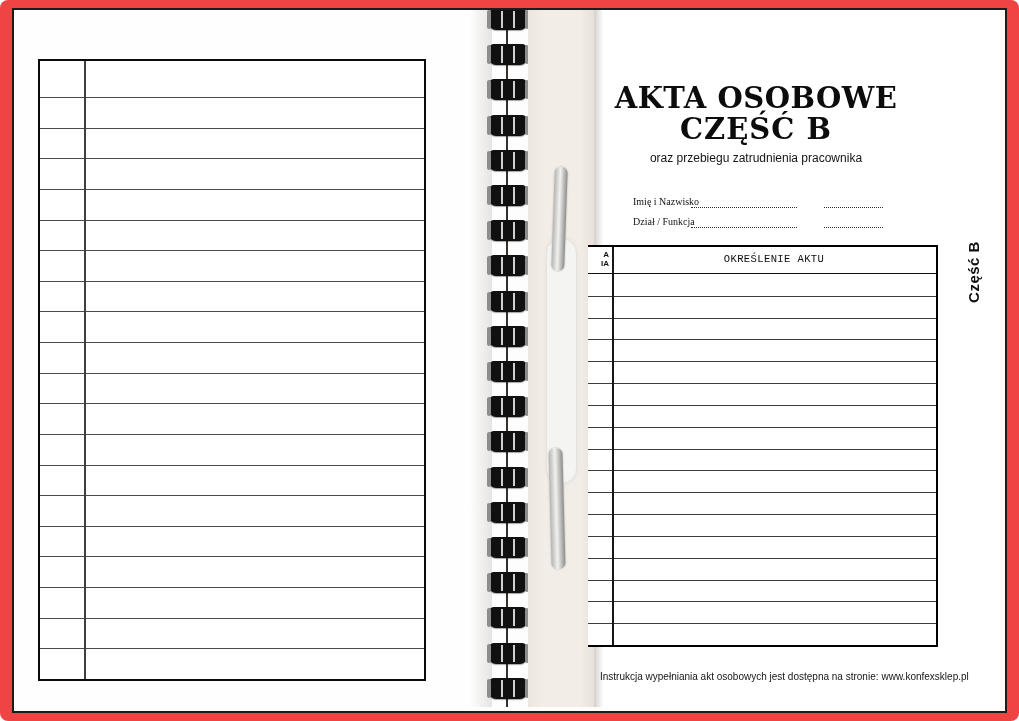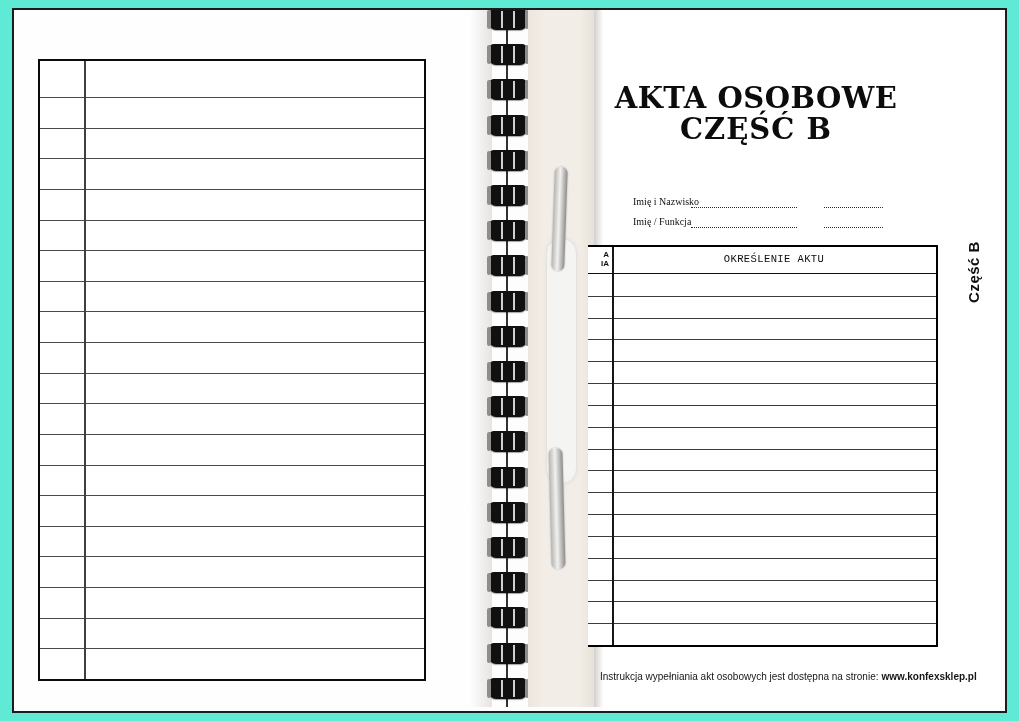--- a/index.html
+++ b/index.html
@@ -1,17 +1,17 @@
 <!DOCTYPE html>
 <html style="--cream: #f2ede6; --ring: #101010; --frame: #1c1c1c;"><head>
 <meta charset="utf-8">
 <style>
   html,body{margin:0;padding:0;background:#ffffff;}
-  #canvas{position:relative;width:1019px;height:721px;background:#5eead4;overflow:hidden;
-          font-family:"Liberation Sans",sans-serif;}
+  #canvas{position:relative;width:1019px;height:721px;background:#ef4444;overflow:hidden;
+          font-family:"Liberation Sans",sans-serif;border-radius:8px;}
   
   #frame{position:absolute;left:12px;top:8px;width:991px;height:701px;
          border:2px solid var(--frame,#1c1c1c);background:#fdfdfd;overflow:hidden;}
 
   
   #left-page{position:absolute;left:0;top:0;width:492px;height:697px;background:#fefefe;}
   #left-page-shadow{position:absolute;left:456px;top:0;width:22px;height:697px;
       background:linear-gradient(to right,rgba(0,0,0,0) 0%,rgba(120,110,100,0.18) 100%);}
   #left-table{position:absolute;left:24px;top:49px;width:388px;height:622px;
       border:2.5px solid #0b0b0b;box-sizing:border-box;background:#fff;}
@@ -81,21 +81,21 @@
   .rrow:first-child{border-top:none;}
 
   
   #side-tab{position:absolute;left:924px;top:252px;width:72px;height:20px;
       line-height:20px;text-align:center;font-size:15px;font-weight:bold;color:#101010;
       transform:rotate(-90deg);letter-spacing:0.5px;white-space:nowrap;}
 
   
   #footer{position:absolute;left:586px;top:661px;width:356px;text-align:center;
       font-size:10px;color:#161616;white-space:nowrap;}
-  #footer-url{font-weight:bold;margin-left:3px;}
+  #footer-url{font-weight:normal;margin-left:3px;}
 </style>
 </head>
 <body>
 
 <div id="canvas">
   <div id="frame">
 
     <div id="left-page">
       <div id="left-page-shadow"></div>
       <div id="left-table">
@@ -256,29 +256,30 @@
     <div id="page-fold-shadow"></div>
 
     <div id="right-page"></div>
 
     <div id="title-block">
       <div id="title-line1">AKTA OSOBOWE</div>
       <div id="title-line2">CZĘŚĆ B</div>
     </div>
 
     <div id="subtitle-block">
+      <div>oraz przebiegu zatrudnienia pracownika</div>
     </div>
 
     <div id="field-row-1" class="field-row">
       <span class="field-label">Imię i Nazwisko</span>
       <span class="dots d1"></span>
       <span class="dots d2"></span>
     </div>
     <div id="field-row-2" class="field-row">
-      <span class="field-label">Imię / Funkcja</span>
+      <span class="field-label">Dział / Funkcja</span>
       <span class="dots d1"></span>
       <span class="dots d2"></span>
     </div>
 
     <div id="right-table">
       <div id="rt-header">
         <div id="rt-fragment">
           <div>A</div>
           <div>IA</div>
         </div>

